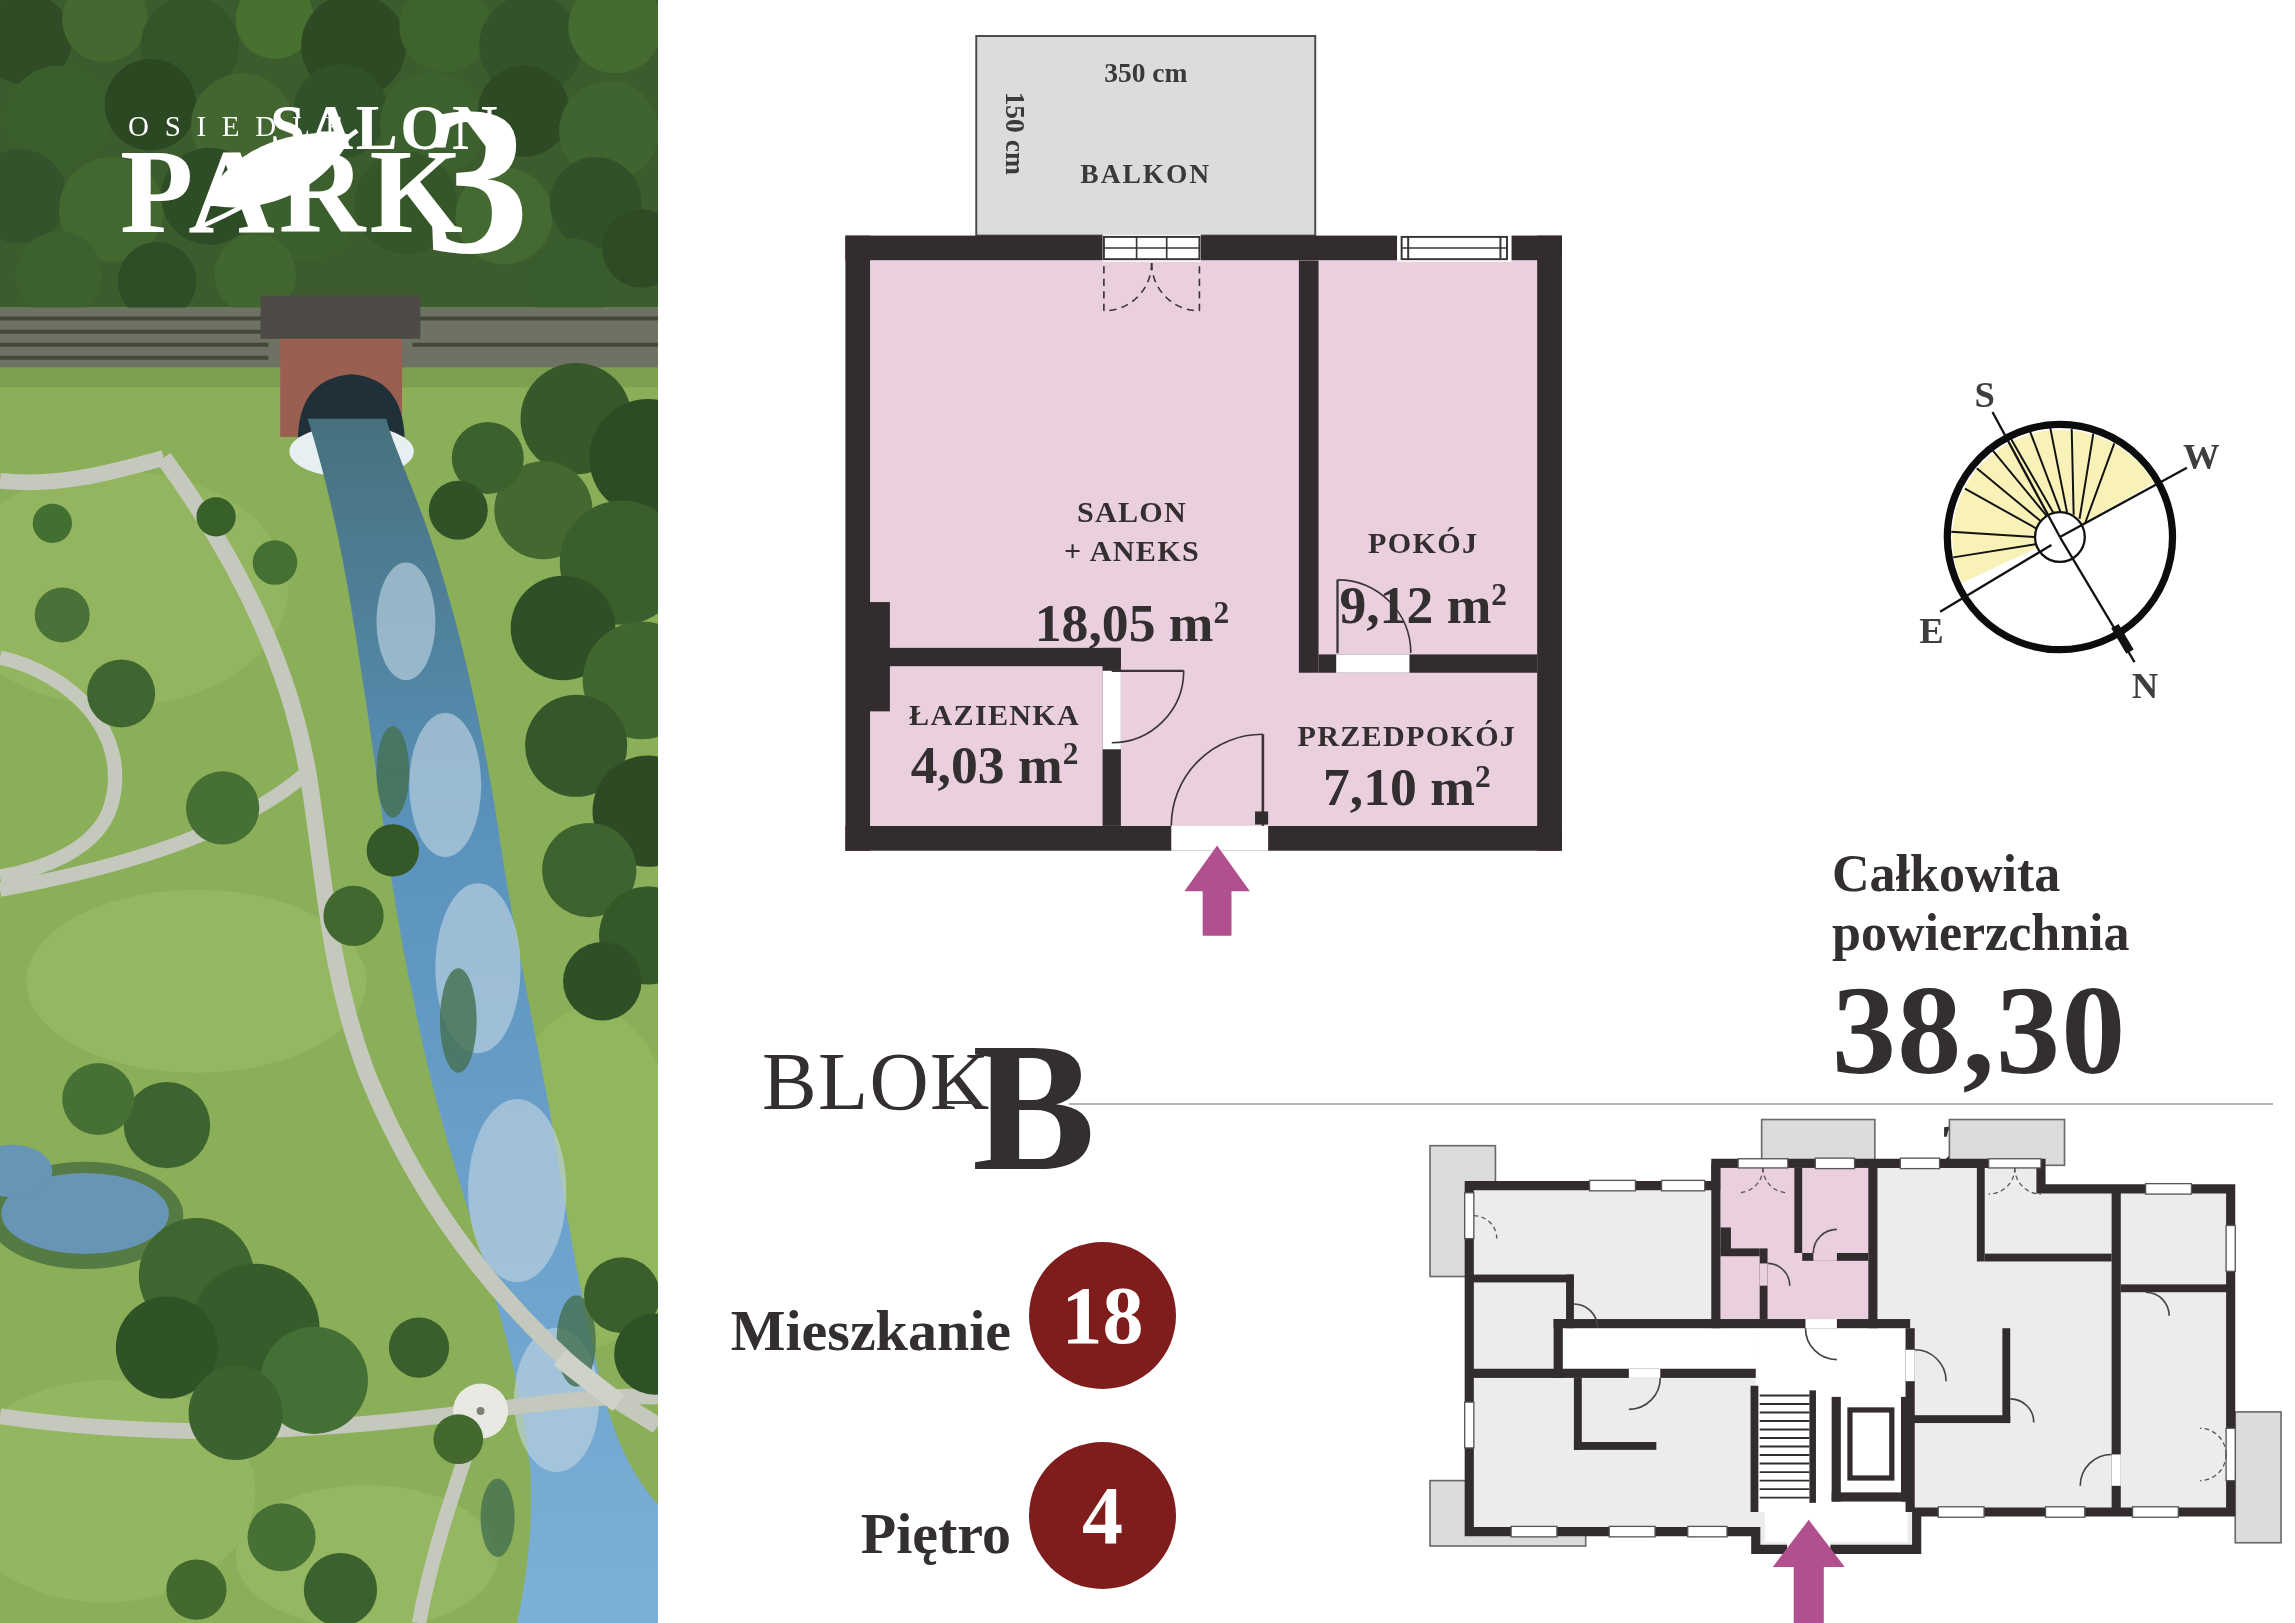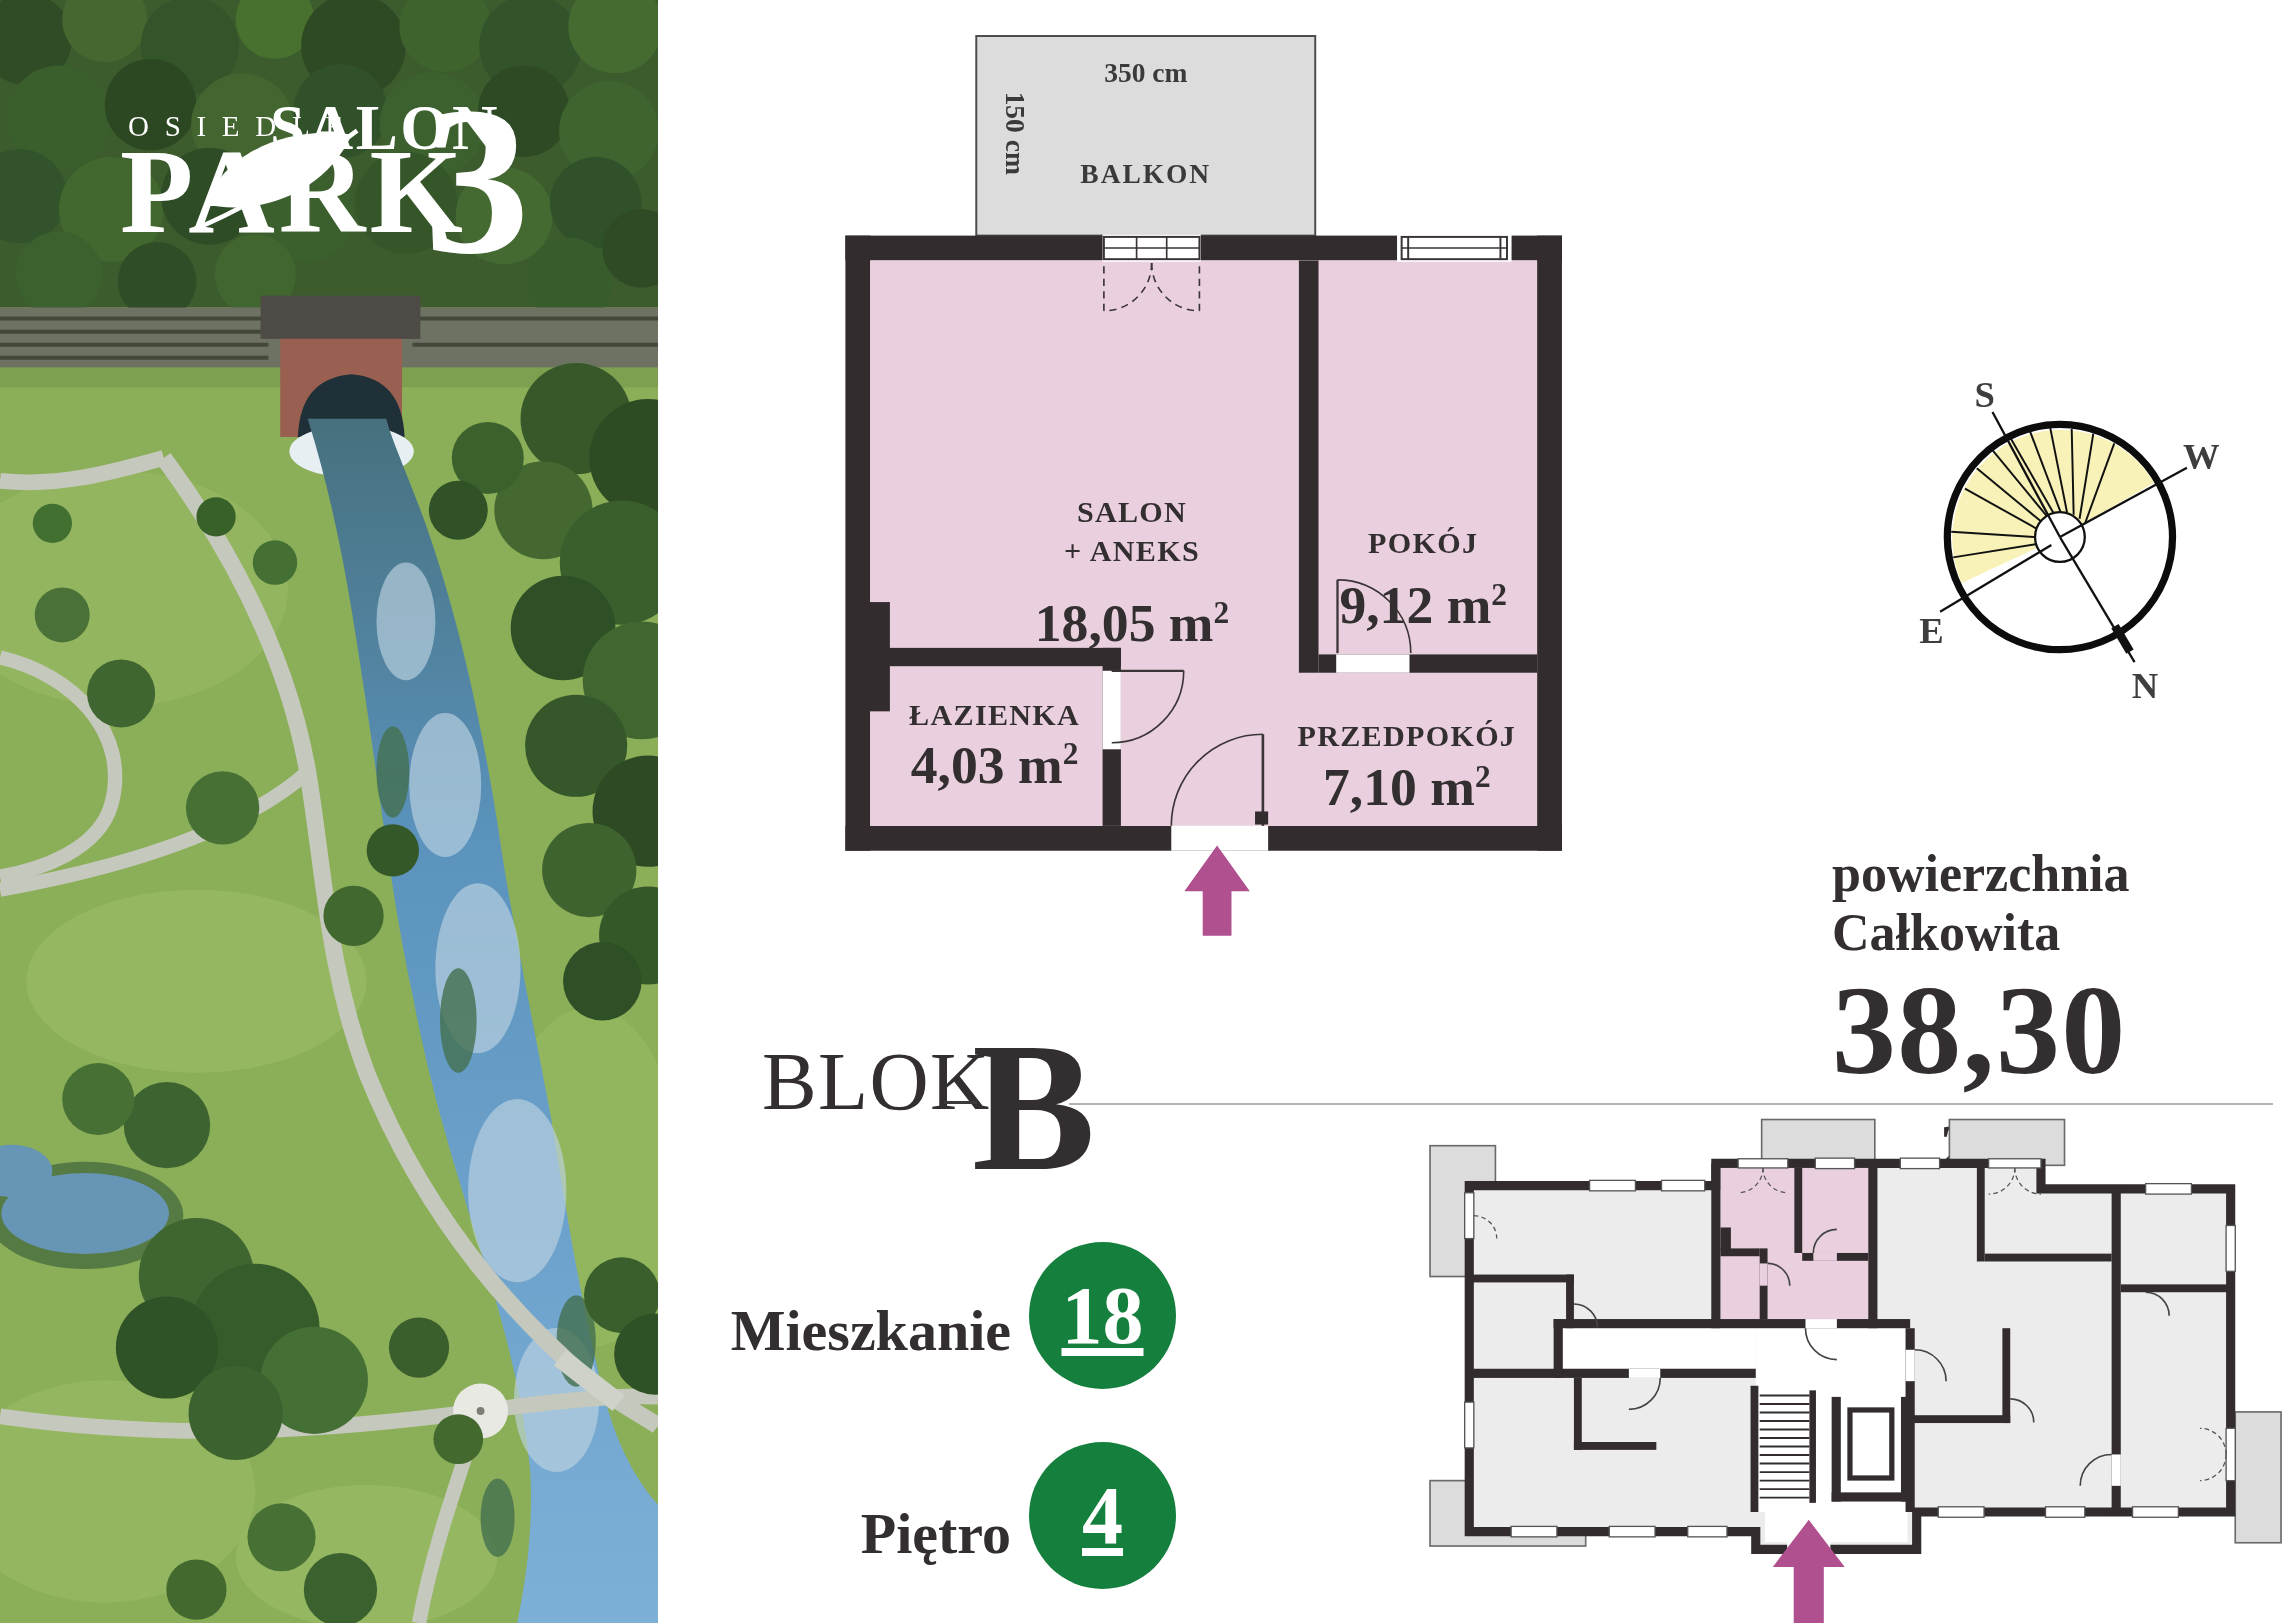--- a/index.html
+++ b/index.html
@@ -20,23 +20,23 @@
   
   #summary-title{left:1832px;top:845px;font-size:52px;font-weight:700;line-height:1.13;}
   #total-area{left:1832px;top:957px;font-size:128px;font-weight:700;letter-spacing:1.3px;}
   #total-area sup{font-size:64px;vertical-align:52px;}
   
   #blok-label{left:762px;top:1035px;font-size:82px;font-weight:400;letter-spacing:1.3px;}
   #blok-dash{left:944px;top:1101px;width:33px;height:3.3px;background:#3c3a3a;}
   #blok-b{left:972px;top:1000px;font-size:185px;font-weight:700;}
   #blok-rule{left:1069px;top:1103px;width:1204px;height:2px;background:#b2b2b2;}
   
-  .badge{position:absolute;width:147px;height:147px;border-radius:50%;background:#15803d;
+  .badge{position:absolute;width:147px;height:147px;border-radius:50%;background:#7f1d1d;
          display:flex;align-items:center;justify-content:center;color:#ffffff;
-         font-size:82px;font-weight:700;text-decoration:underline;}
+         font-size:82px;font-weight:700;}
   .badge-label{position:absolute;width:294px;text-align:right;font-size:58px;font-weight:700;margin-top:16px;}
   
   #buildingplan{left:1413px;top:1088px;width:870px;height:536px;}
   .pl-name{font:700 46px "Liberation Serif",serif;fill:#332e30;letter-spacing:2px;}
   .pl-area{font:700 82px "Liberation Serif",serif;fill:#332e30;}
   .pl-sup{font:700 48px "Liberation Serif",serif;fill:#332e30;}
   .balk-txt{font:700 42px "Liberation Serif",serif;fill:#3a3a3a;}
   .cmp-txt{font:700 56px "Liberation Serif",serif;fill:#3f3e3e;}
 </style>
 </head>
@@ -311,22 +311,22 @@
       </g>
       <line x1="342" y1="382" x2="365" y2="421" stroke="#111111" stroke-width="13"></line>
       <text class="cmp-txt" x="143" y="48" text-anchor="middle">S</text>
       <text class="cmp-txt" x="474" y="142" text-anchor="middle">W</text>
       <text class="cmp-txt" x="62" y="408" text-anchor="middle">E</text>
       <text class="cmp-txt" x="388" y="492" text-anchor="middle">N</text>
     </svg>
   </div>
 
   <div class="abs" id="summary-title">
+    <div>Całkowita</div>
     <div>powierzchnia</div>
-    <div>Całkowita</div>
   </div>
   <div class="abs" id="total-area"><span>38,30 m</span><sup>2</sup></div>
 
   <div class="abs" id="blok-label">BLOK</div>
   <div class="abs" id="blok-dash"></div>
   <div class="abs" id="blok-b">B</div>
   <div class="abs" id="blok-rule"></div>
 
   <div class="abs badge-label" style="left:717px;top:1281px;">Mieszkanie</div>
   <div class="badge" style="left:1029px;top:1242px;">

